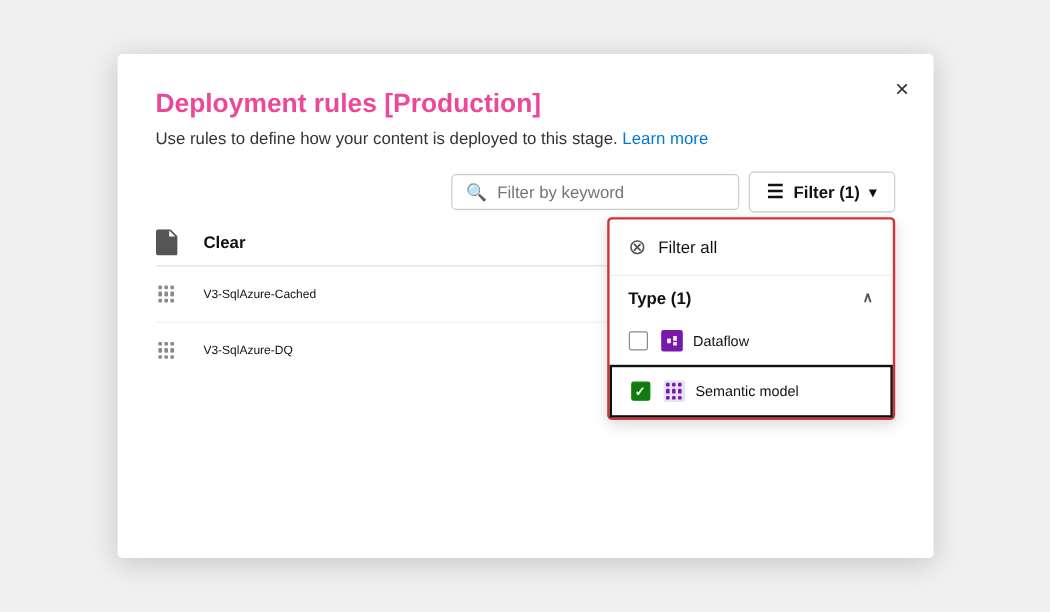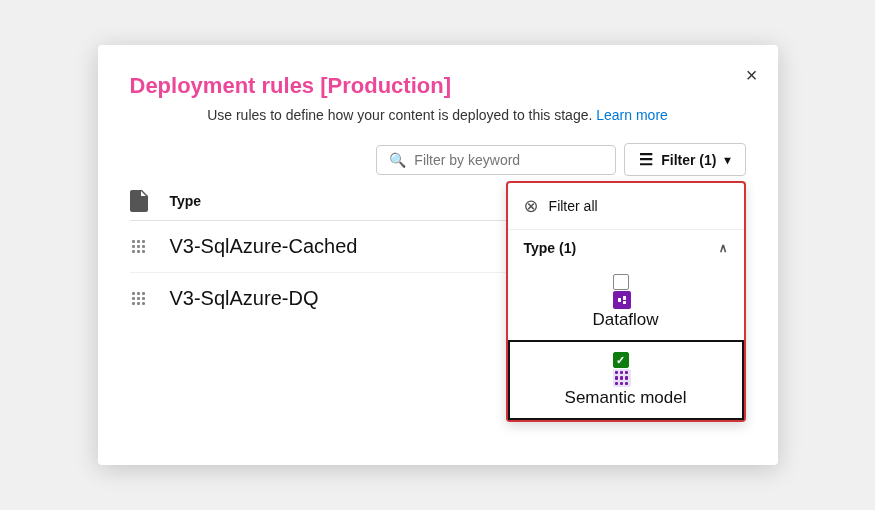--- a/index.html
+++ b/index.html
@@ -36,21 +36,20 @@
     .dialog-title {
       font-size: 22px;
       font-weight: 700;
       color: #ec4899;
       margin-bottom: 8px;
     }
     .dialog-subtitle {
       font-size: 14px;
       color: #333;
       margin-bottom: 20px;
-      text-align: center;
     }
     .dialog-subtitle a {
       color: #0078d4;
       text-decoration: none;
     }
     .search-box {
       display: flex;
       align-items: center;
       border: 1px solid #ccc;
       border-radius: 4px;
@@ -131,24 +130,23 @@
     }
     .dropdown-section-header .collapse-icon {
       font-size: 12px;
       color: #555;
     }
 
     .dropdown-item {
       display: flex;
       align-items: center;
       padding: 10px 16px;
-      font-size: 17px;
+      font-size: 12px;
       color: #111;
       cursor: pointer;
-      flex-direction: column;
     }
     .dropdown-item.selected {
       border: 2px solid #111;
     }
 
     .checkbox {
       width: 16px;
       height: 16px;
       border: 1.5px solid #888;
       border-radius: 2px;
@@ -222,21 +220,21 @@
       color: #111;
     }
     .table-icon-col { width: 40px; }
     .table-name-col { flex: 1; }
 
     .table-row {
       display: flex;
       align-items: center;
       padding: 14px 0;
       border-bottom: 1px solid #f0f0f0;
-      font-size: 20px;
+      font-size: 10px;
       color: #111;
     }
     .table-row:last-child { border-bottom: none; }
 
     .row-doc-icon {
       width: 40px;
       display: flex;
       align-items: center;
       justify-content: flex-start;
     }
@@ -340,21 +338,21 @@
     </div>
   </div>
 
   <div class="content-area">
     <div class="table-header">
       <div class="table-icon-col row-doc-icon">
         <svg class="doc-icon-svg" viewBox="0 0 18 22" xmlns="http://www.w3.org/2000/svg">
           <path d="M2 0h10l6 6v14a2 2 0 0 1-2 2H2a2 2 0 0 1-2-2V2a2 2 0 0 1 2-2zm9 1v5h5L11 1z" fill="#555"></path>
         </svg>
       </div>
-      <div class="table-name-col">Type</div>
+      <div class="table-name-col">Clear</div>
     </div>
 
     <div class="table-row">
       <div class="table-icon-col row-doc-icon">
         <div class="grid-icon">
           <span></span>
             <span></span>
             <span></span>
           <span></span>
             <span></span>

